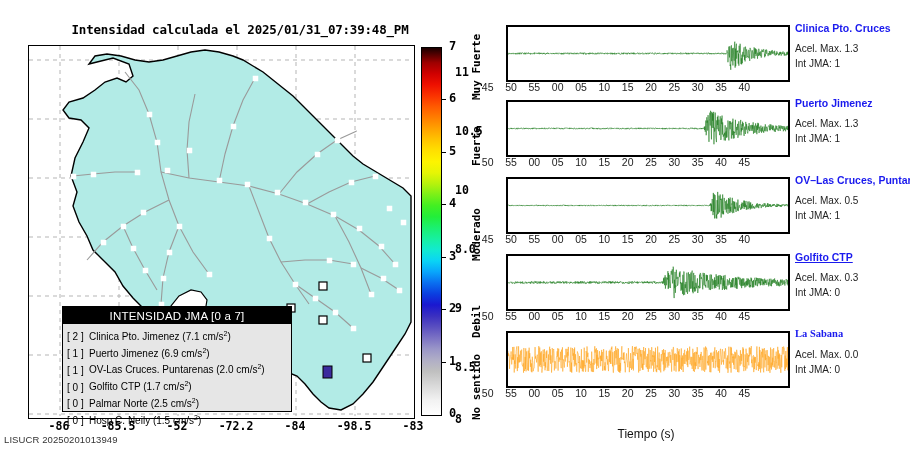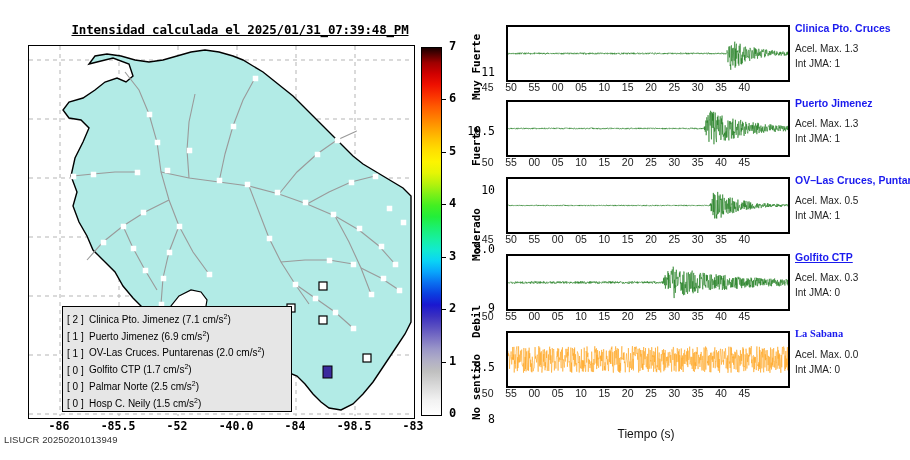--- a/index.html
+++ b/index.html
@@ -2,29 +2,29 @@
 <html><head>
 <meta charset="utf-8">
 <style>
   html,body{margin:0;padding:0;background:#ffffff;}
   body{width:910px;height:460px;position:relative;overflow:hidden;
        font-family:"Liberation Sans",sans-serif;color:#000;}
 
   
   #map-title{position:absolute;left:60px;top:22px;width:360px;text-align:center;
              font-family:"DejaVu Sans Mono","Liberation Mono",monospace;
-             font-size:12.5px;font-weight:bold;letter-spacing:-0.2px;white-space:nowrap;text-decoration:underline;}
+             font-size:12.5px;font-weight:bold;letter-spacing:-0.2px;white-space:nowrap;}
 
   
   #map-panel{position:absolute;left:28px;top:45px;width:385px;height:372px;
              border:1px solid #000;background:#ffffff;overflow:hidden;}
   #map-svg{position:absolute;left:0;top:0;}
 
   .map-ylabel{position:absolute;right:415px;font-family:"DejaVu Sans Mono","Liberation Mono",monospace;
-              font-size:11.5px;font-weight:normal;text-align:right;width:40px;}
+              font-size:11.5px;font-weight:bold;text-align:left;width:40px;}
   .map-xlabel{position:absolute;top:419px;font-family:"DejaVu Sans Mono","Liberation Mono",monospace;
               font-size:11.5px;font-weight:bold;text-align:center;width:46px;}
 
   
   #legend-box{position:absolute;left:62px;top:306px;width:228px;height:104px;
               border:1px solid #000;background:#e6e6e6;}
   #legend-header{height:17px;background:#000;color:#fff;font-size:11.5px;
                  display:flex;align-items:center;justify-content:center;letter-spacing:0.2px;}
   #legend-list{padding:3px 0 0 4px;}
   .legend-row{font-size:10px;line-height:13.4px;white-space:nowrap;color:#000;}
@@ -190,26 +190,27 @@
 <div class="map-ylabel" style="top:124px">10.5</div>
 <div class="map-ylabel" style="top:183px">10</div>
 <div class="map-ylabel" style="top:242px">8.0</div>
 <div class="map-ylabel" style="top:301px">9</div>
 <div class="map-ylabel" style="top:360px">8.5</div>
 <div class="map-ylabel" style="top:412px">8</div>
 
 <div class="map-xlabel" style="left:36px">-86</div>
 <div class="map-xlabel" style="left:95px">-85.5</div>
 <div class="map-xlabel" style="left:154px">-52</div>
-<div class="map-xlabel" style="left:213px">-40.0</div>
+<div class="map-xlabel" style="left:213px">-72.2</div>
 <div class="map-xlabel" style="left:272px">-84</div>
 <div class="map-xlabel" style="left:331px">-98.5</div>
 <div class="map-xlabel" style="left:390px">-83</div>
 
 <div id="legend-box">
+  <div id="legend-header">INTENSIDAD JMA [0 a 7]</div>
   <div id="legend-list">
       <div class="legend-row"><span class="lv">[ 2 ]</span>Clinica Pto. Jimenez (7.1 cm/s<sup>2</sup>)</div>
       <div class="legend-row"><span class="lv">[ 1 ]</span>Puerto Jimenez (6.9 cm/s<sup>2</sup>)</div>
       <div class="legend-row"><span class="lv">[ 1 ]</span>OV-Las Cruces. Puntarenas (2.0 cm/s<sup>2</sup>)</div>
       <div class="legend-row"><span class="lv">[ 0 ]</span>Golfito CTP (1.7 cm/s<sup>2</sup>)</div>
       <div class="legend-row"><span class="lv">[ 0 ]</span>Palmar Norte (2.5 cm/s<sup>2</sup>)</div>
       <div class="legend-row"><span class="lv">[ 0 ]</span>Hosp C. Neily (1.5 cm/s<sup>2</sup>)</div>
     </div>
 </div>
 

